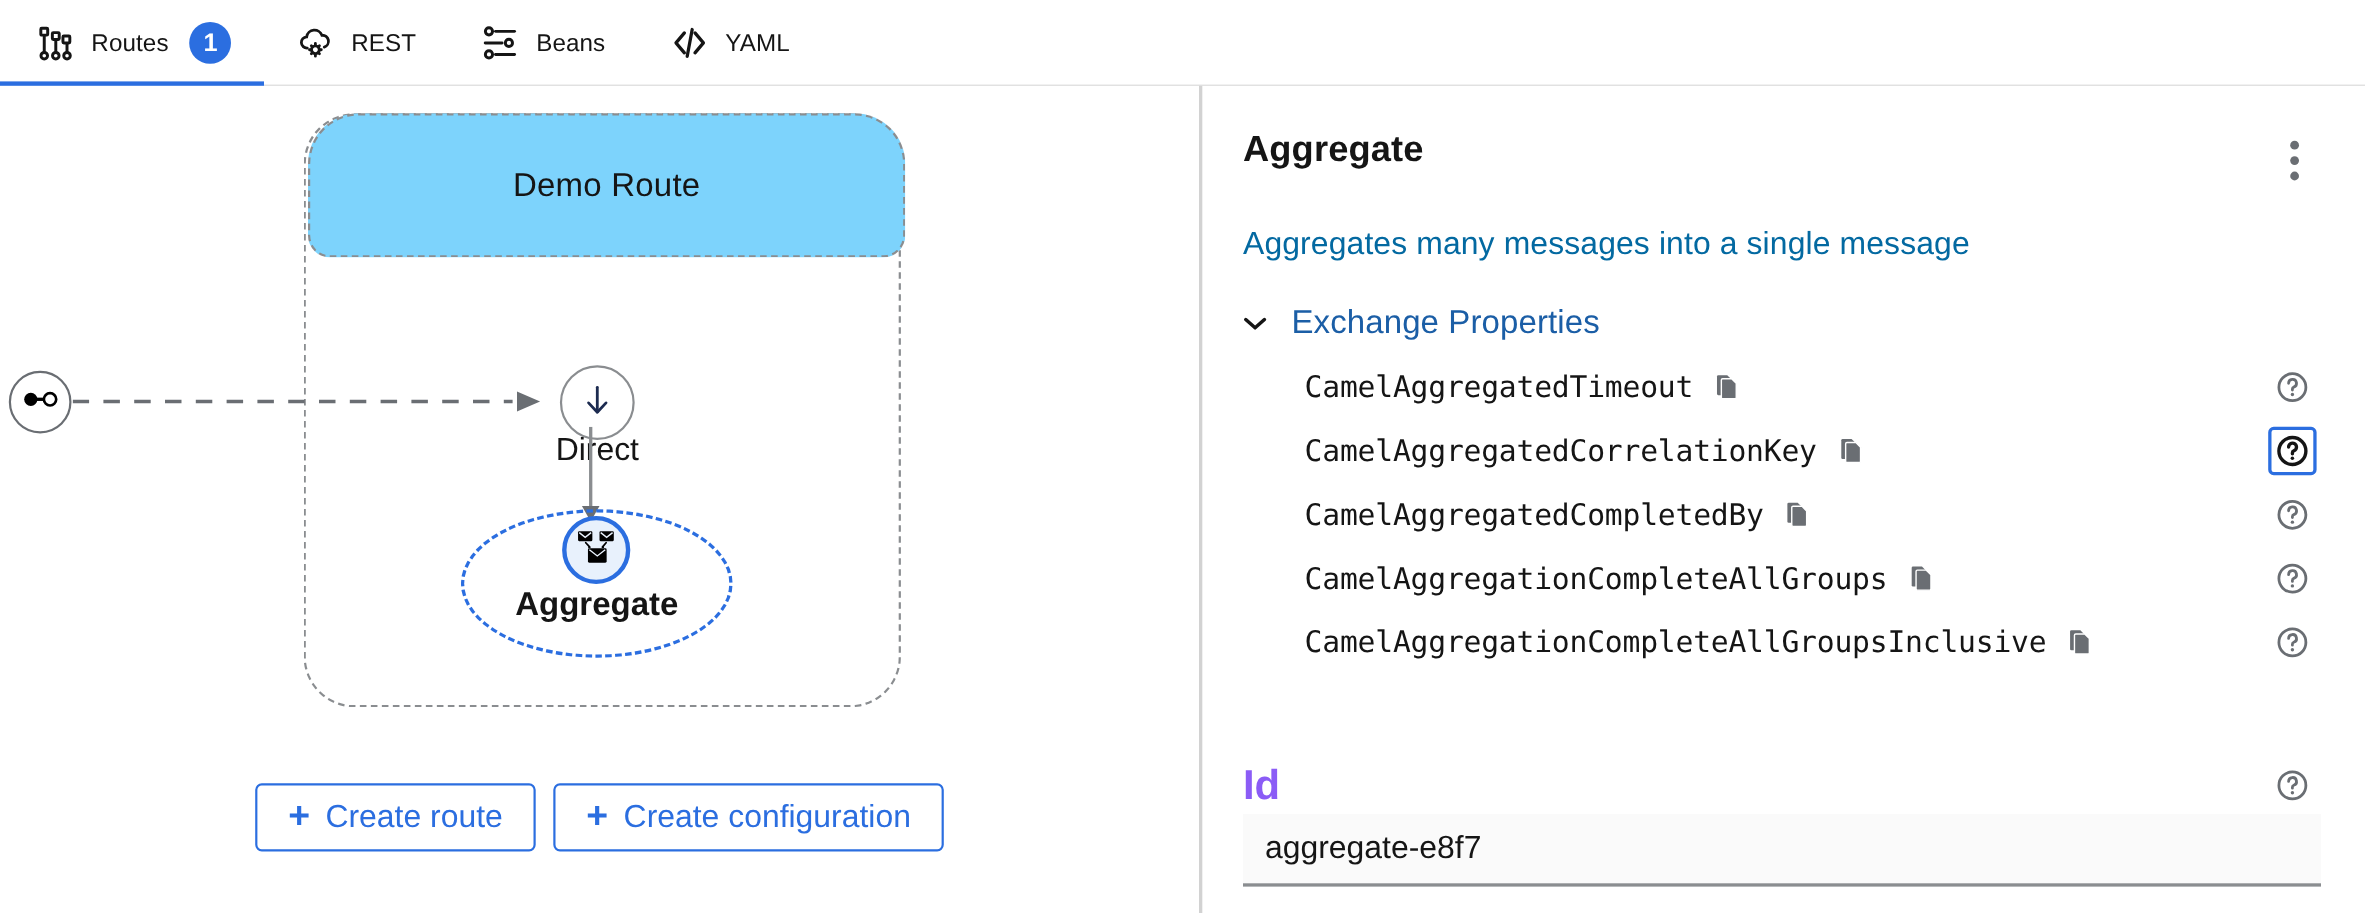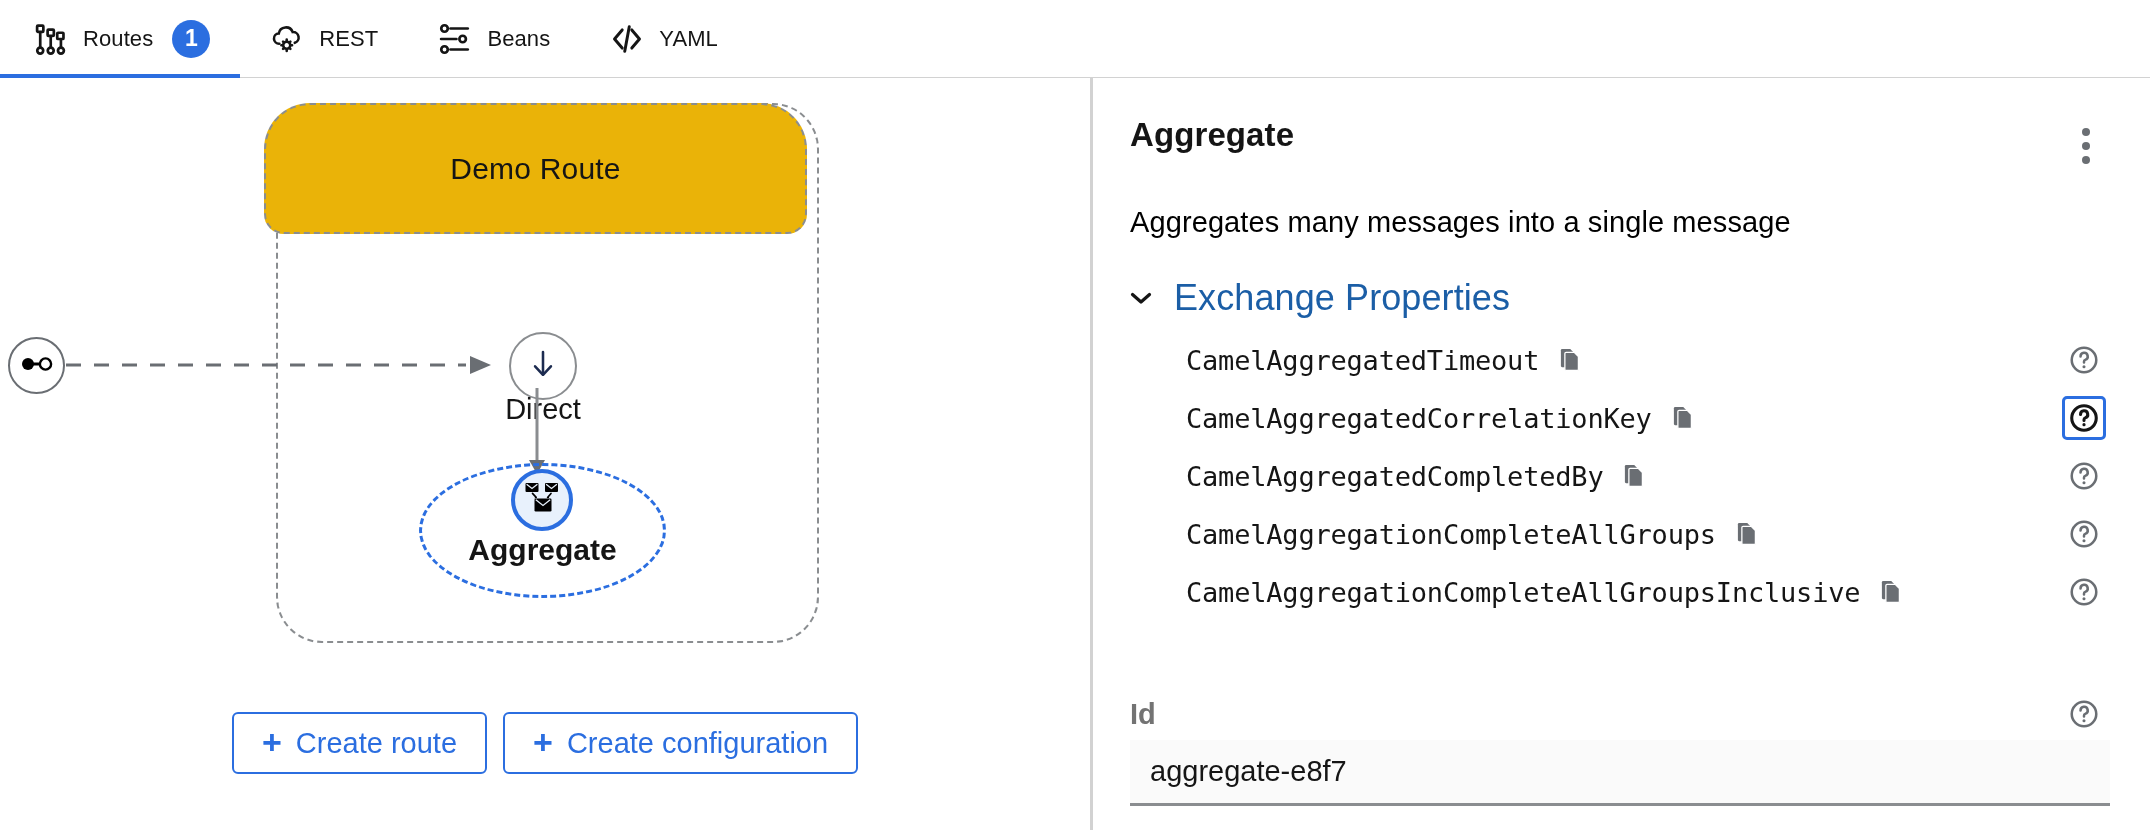--- a/index.html
+++ b/index.html
@@ -104,25 +104,25 @@
   .route-group {
     position: absolute;
     left: 276px; top: 25px;
     width: 543px; height: 540px;
     border: 2px dashed #8a8d90;
     border-radius: 46px;
     background: transparent;
   }
   .route-header {
     position: absolute;
-    left: 264px; top: 25px;
+    left: 280px; top: 25px;
     width: 543px; height: 131px;
     border: 2px dashed #8a8d90;
     border-radius: 46px 46px 20px 20px;
-    background: #eab308;
+    background: #7dd3fc;
     display: flex;
     align-items: center;
     justify-content: center;
   }
   .route-title {
     font-size: 30px;
     color: #151515;
     letter-spacing: 0.2px;
   }
 
@@ -266,21 +266,21 @@
   }
   .kebab i {
     display: block;
     width: 8px; height: 8px;
     border-radius: 50%;
     background: #6a6e73;
   }
   .panel-desc {
     padding: 34px 40px 0 40px;
     font-size: 29px;
-    color: #000000;
+    color: #0369a1;
     letter-spacing: 0.1px;
   }
 
   .accordion {
     margin-top: 38px;
     padding: 0 40px 0 40px;
   }
   .accordion-head {
     display: flex;
     align-items: center;
@@ -290,21 +290,21 @@
   }
   .chev {
     width: 22px; height: 22px;
     display: inline-flex;
     align-items: center;
     justify-content: center;
     color: #151515;
     flex: 0 0 22px;
   }
   .accordion-title {
-    font-size: 36px;
+    font-size: 30px;
     color: #1b5ea6;
     letter-spacing: 0.1px;
   }
 
   .props {
     margin-top: 12px;
   }
   .prop-row {
     display: flex;
     align-items: center;
@@ -353,23 +353,23 @@
     bottom: 0;
     padding: 0 40px 0 40px;
   }
   .field-label-row {
     display: flex;
     align-items: center;
     justify-content: space-between;
     height: 52px;
   }
   .field-label {
-    font-size: 29px;
+    font-size: 38px;
     font-weight: 700;
-    color: #737373;
+    color: #8b5cf6;
   }
   .field-input {
     width: 100%;
     height: 66px;
     border: none;
     border-bottom: 3px solid #8a8d90;
     background: #fafafa;
     font-size: 29px;
     font-family: "Liberation Sans", sans-serif;
     color: #151515;

